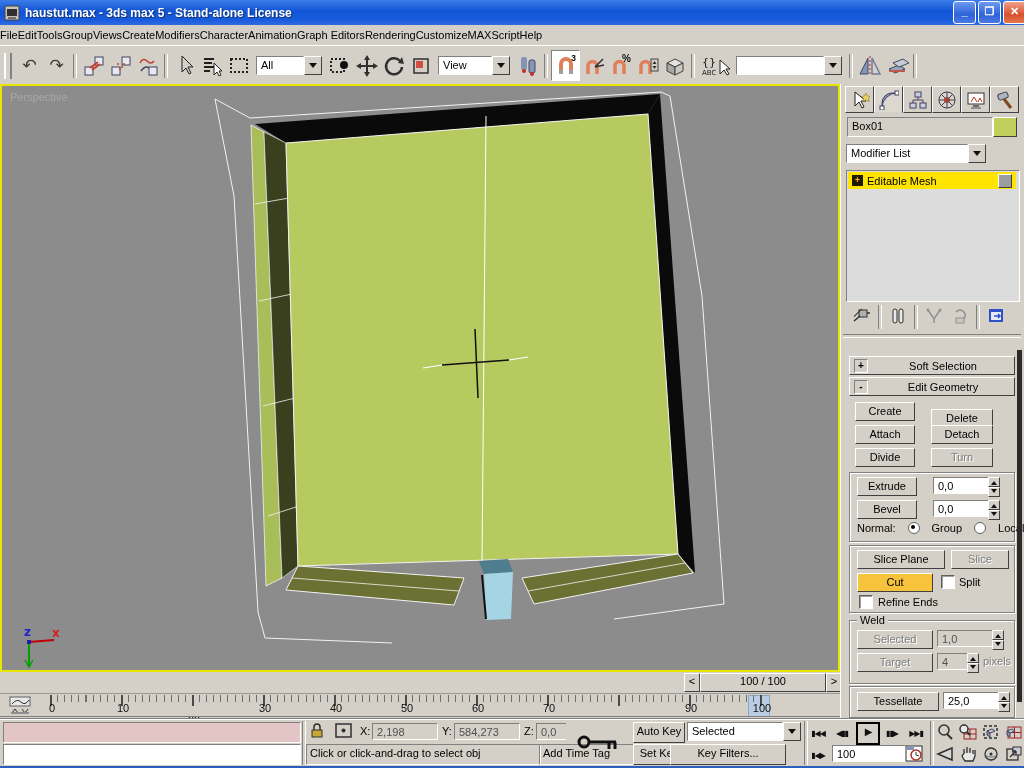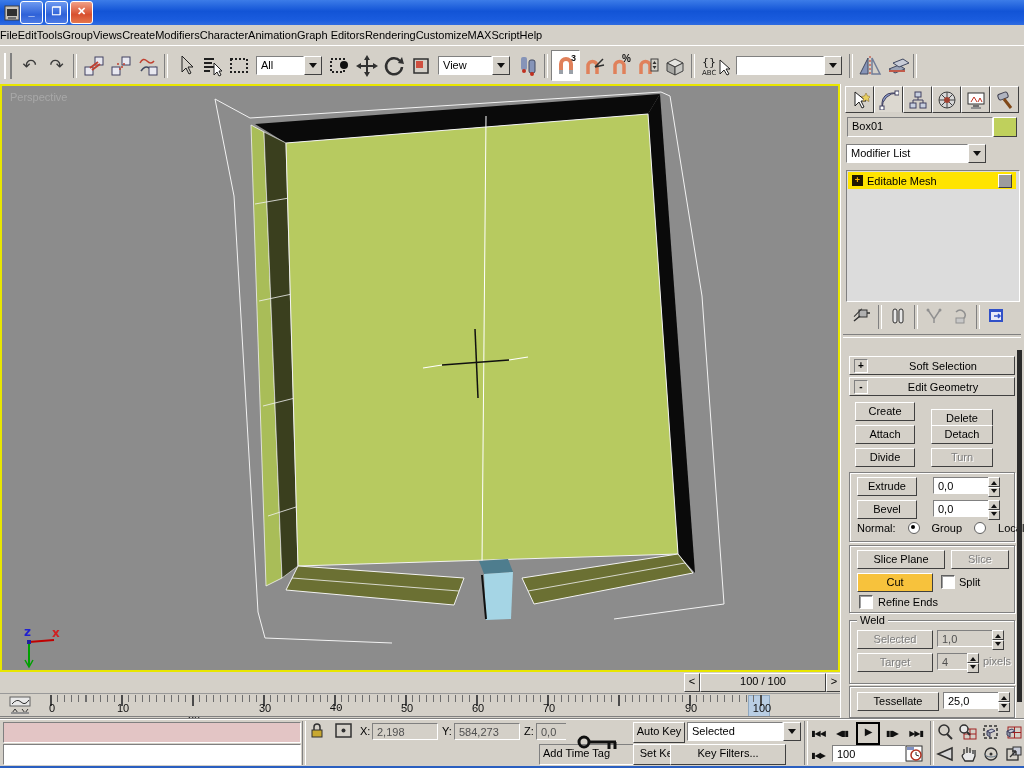--- a/index.html
+++ b/index.html
@@ -65,20 +65,21 @@
 </style>
 </head>
 <body>
 
 <div class="titlebar abs" style="left:0;top:0;width:1024px;height:25px">
   <svg width="16" height="16">
     <rect x="1" y="1" width="14" height="14" fill="#C8C4BC" stroke="#404040"></rect>
     <rect x="3" y="4" width="10" height="7" fill="#303030"></rect>
     <rect x="4" y="12" width="8" height="2" fill="#707070"></rect>
   </svg>
+  <span class="title-text">haustut.max - 3ds max 5 - Stand-alone License</span>
   <div class="winbtn"><span>_</span></div>
   <div class="winbtn"><span>❐</span></div>
   <div class="winbtn close"><span>✕</span></div>
 </div>
 
 <div class="menubar abs" style="left:0;top:25px;width:1024px;height:20px">
     <span class="menu-item">File</span>
     <span class="menu-item">Edit</span>
     <span class="menu-item">Tools</span>
     <span class="menu-item">Group</span>
@@ -334,21 +335,21 @@
     </svg>
   </div>
   <div class="abs" style="left:748px;top:1px;width:20px;height:20px;background:#B9CEE4;border:1px solid #8FA8C0"></div>
   <div class="abs" style="left:50px;top:1px;width:716px;height:7px;background:repeating-linear-gradient(to right,#6E6E6E 0 1px,transparent 1px 7.1px)"></div>
   <div class="abs" style="left:50px;top:1px;width:716px;height:11px;background:repeating-linear-gradient(to right,#4A4A4A 0 2px,transparent 2px 71px)"></div>
   <div class="rlabel-wrap abs" style="left:0;top:0;width:840px;height:24px">
       <span style="position: absolute; left: 52px;">0</span>
       <span style="position: absolute; left: 123px;">10</span>
       <span style="position: absolute; left: 194px; margin-top: 12px;">20</span>
       <span style="position: absolute; left: 265px;">30</span>
-      <span style="position: absolute; left: 336px; font-family: Liberation Mono, monospace;">40</span>
+      <span style="position: absolute; left: 336px;">40</span>
       <span style="position: absolute; left: 407px;">50</span>
       <span style="position: absolute; left: 478px;">60</span>
       <span style="position: absolute; left: 549px;">70</span>
       <span style="position: absolute; left: 620px; margin-top: 32px;">80</span>
       <span style="position: absolute; left: 691px;">90</span>
       <span style="position: absolute; left: 762px;">100</span>
     </div>
   <div class="abs" style="left:0;top:22px;width:840px;height:1px;background:#808080"></div>
 </div>
 
@@ -567,20 +568,21 @@
       <circle cx="9.5" cy="8.5" r="2" fill="#303030"></circle>
     </svg></div>
 
   <span class="abs" style="left:360px;top:6px">X:</span>
   <div class="fld gray abs" style="left:372px;top:4px;width:60px;height:15px"><span>2,198</span></div>
   <span class="abs" style="left:442px;top:6px">Y:</span>
   <div class="fld gray abs" style="left:454px;top:4px;width:60px;height:15px"><span>584,273</span></div>
   <span class="abs" style="left:524px;top:6px">Z:</span>
   <div class="fld gray abs" style="left:536px;top:4px;width:42px;height:15px"><span>0,0</span></div>
 
+  <div class="sunken abs" style="left:306px;top:25px;width:230px;height:19px;line-height:17px;padding-left:3px;white-space:nowrap;overflow:hidden"><span>Click or click-and-drag to select obj</span></div>
   <div class="sunken abs" style="left:539px;top:25px;width:100px;height:19px;line-height:17px;padding-left:3px;white-space:nowrap;overflow:hidden"><span>Add Time Tag</span></div>
 
   <div class="btn abs" style="left:566px;top:3px;width:60px;height:19px;background:#D4D0C8;border:none"></div>
   <div class="abs" style="left:574px;top:4px;width:48px;height:38px;display:flex;align-items:center;justify-content:center">
     <svg width="44" height="24">
       <circle cx="8" cy="12" r="5" fill="none" stroke="#101010" stroke-width="3"></circle>
       <path d="M13 12 H40 M33 12 V19 M39 12 V19" stroke="#101010" stroke-width="3"></path>
     </svg>
     </div>
 

